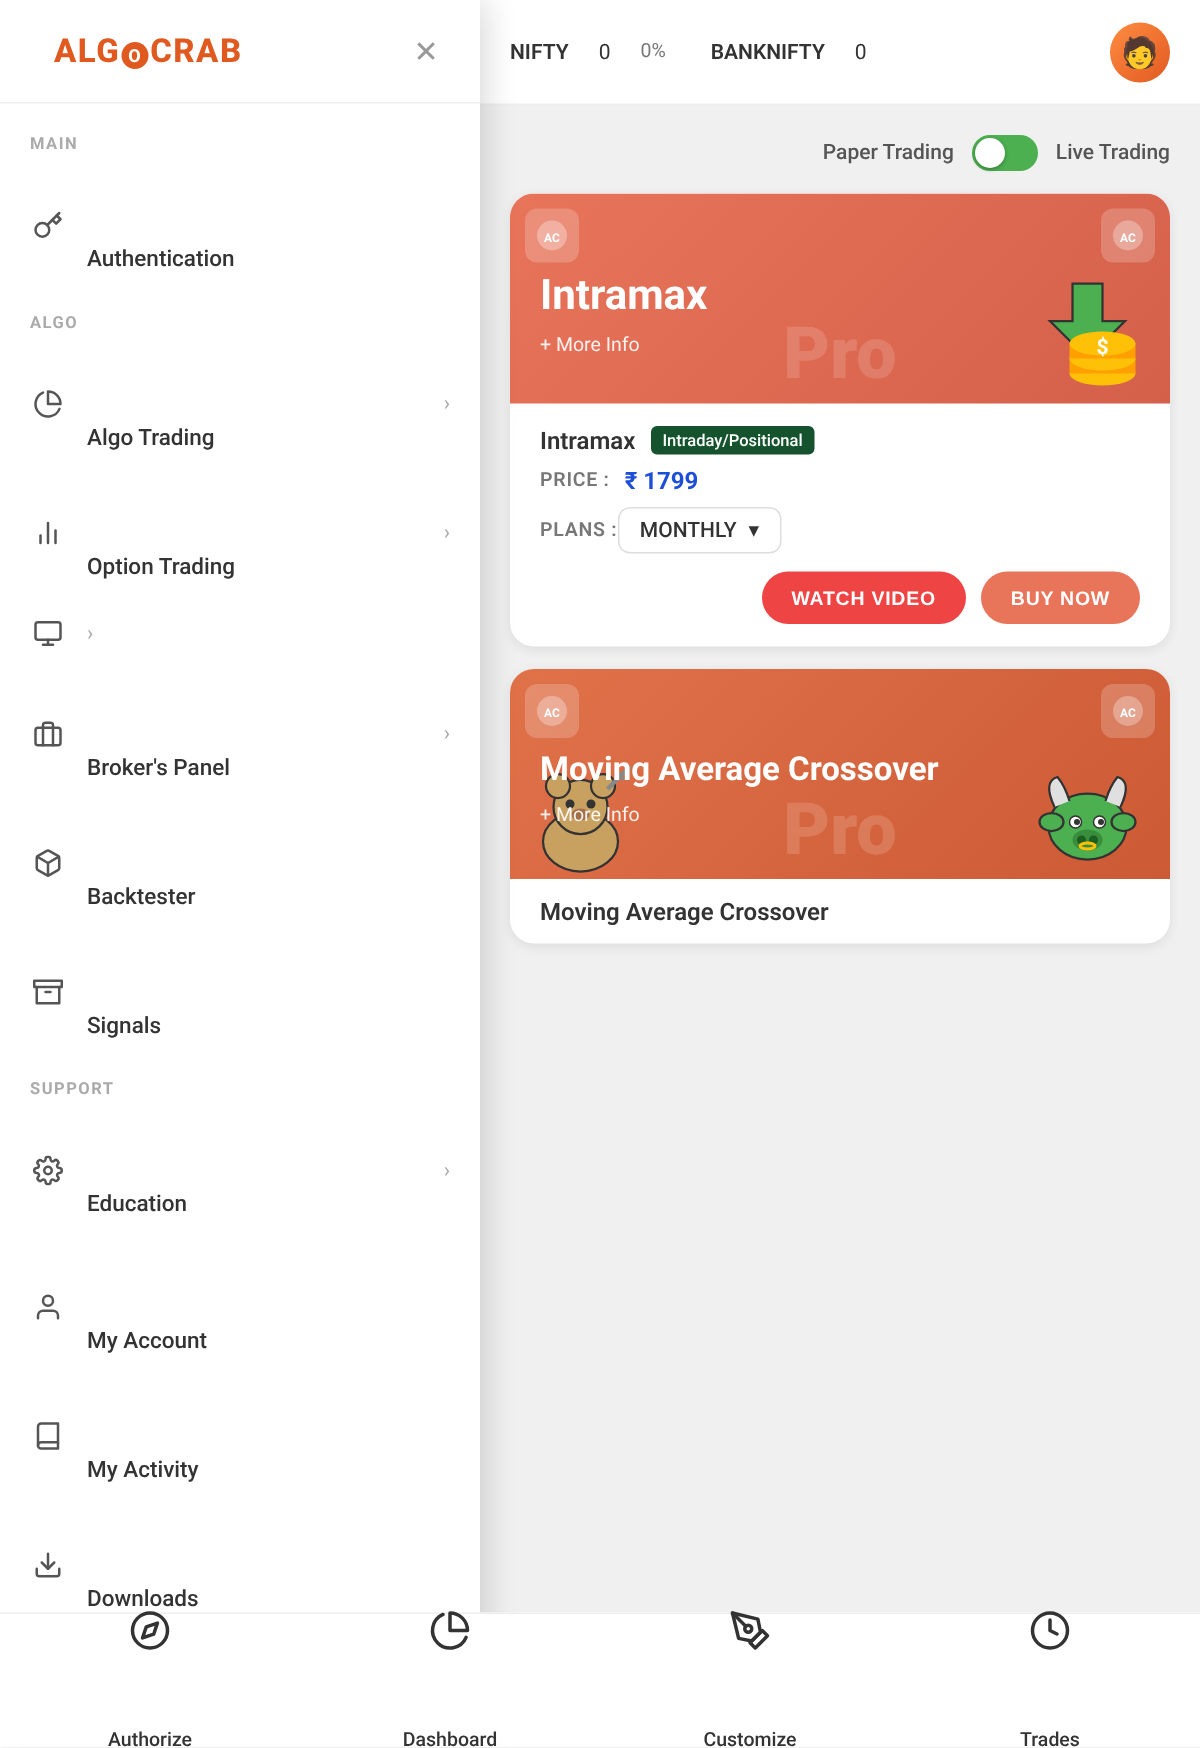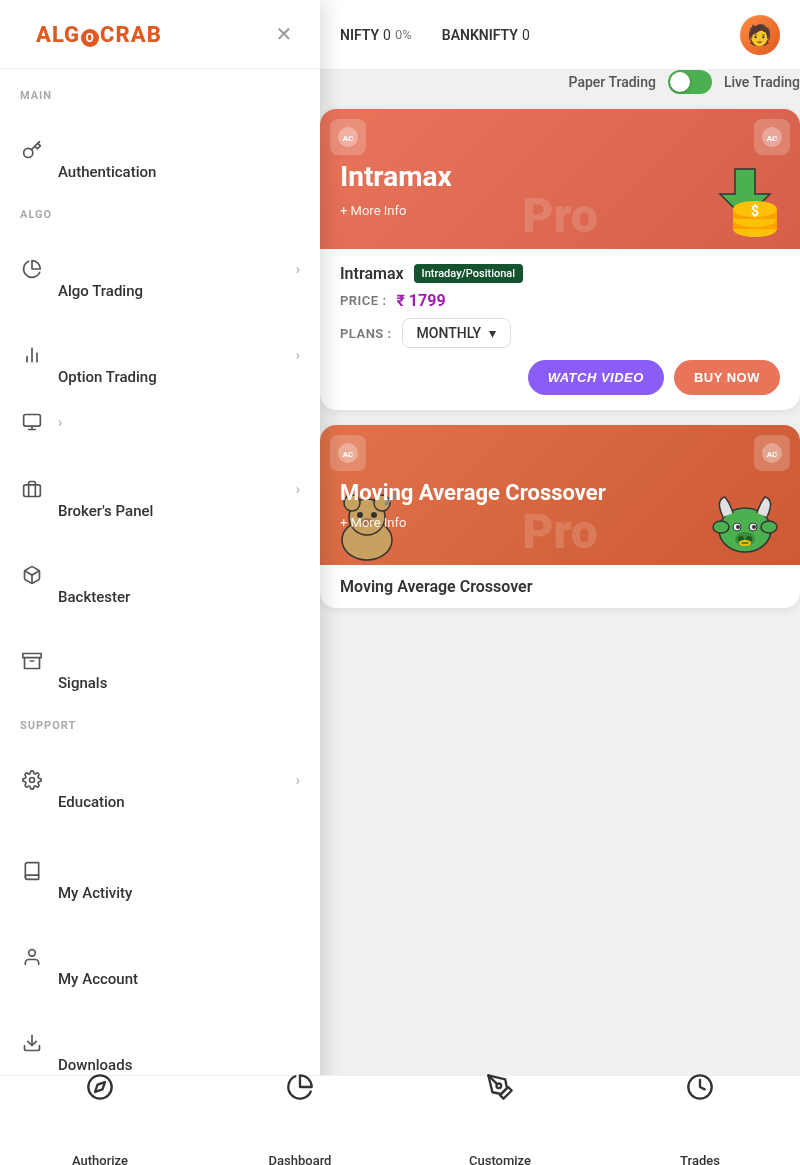--- a/index.html
+++ b/index.html
@@ -40,21 +40,21 @@
 
     .header-tickers {
       display: flex;
       gap: 30px;
       align-items: center;
     }
 
     .ticker-item {
       display: flex;
       align-items: center;
-      gap: 4px;
+      gap: 20px;
     }
 
     .ticker-name {
       font-size: 14px;
       font-weight: 600;
       color: #333;
     }
 
     .ticker-value {
       font-size: 14px;
@@ -79,20 +79,21 @@
     }
 
     
     .content-area {
       position: absolute;
       top: 70px;
       left: 320px;
       right: 0;
       bottom: 0;
       background: #f0f0f0;
+      padding: 20px;
       z-index: 5;
     }
 
     
     .trading-toggle-row {
       display: flex;
       align-items: center;
       justify-content: flex-end;
       margin-bottom: 15px;
       gap: 12px;
@@ -237,27 +238,26 @@
     .price-label {
       font-size: 13px;
       color: #777;
       font-weight: 600;
       letter-spacing: 0.5px;
     }
 
     .price-value {
       font-size: 16px;
       font-weight: 700;
-      color: #a21caf;
+      color: #1d4ed8;
     }
 
     .plans-row {
       display: flex;
       align-items: center;
-      gap: 10px;
       margin-bottom: 12px;
     }
 
     .plans-label {
       font-size: 13px;
       color: #777;
       font-weight: 600;
       letter-spacing: 0.5px;
     }
 
@@ -275,30 +275,29 @@
       cursor: pointer;
     }
 
     .action-buttons {
       display: flex;
       gap: 10px;
       justify-content: flex-end;
     }
 
     .btn-watch {
-      background: #8b5cf6;
+      background: #ef4444;
       color: #fff;
       border: none;
       border-radius: 25px;
       padding: 10px 20px;
       font-size: 13px;
       font-weight: 600;
       cursor: pointer;
       letter-spacing: 0.5px;
-      font-style: italic;
     }
 
     .btn-buy {
       background: #e8745a;
       color: #fff;
       border: none;
       border-radius: 25px;
       padding: 10px 20px;
       font-size: 13px;
       font-weight: 600;
@@ -749,35 +748,35 @@
         <span class="nav-label">Education</span>
         <span class="nav-chevron">›</span>
       </div>
     </div>
 
     <div class="nav-section">
 
       <div class="nav-item">
         <div class="nav-icon">
           <svg width="20" height="20" viewBox="0 0 24 24" fill="none" stroke="#555" stroke-width="2" stroke-linecap="round" stroke-linejoin="round">
+            <path d="M20 21v-2a4 4 0 0 0-4-4H8a4 4 0 0 0-4 4v2"></path>
+            <circle cx="12" cy="7" r="4"></circle>
+          </svg>
+        </div>
+        <span class="nav-label">My Account</span>
+      </div>
+
+      <div class="nav-item">
+        <div class="nav-icon">
+          <svg width="20" height="20" viewBox="0 0 24 24" fill="none" stroke="#555" stroke-width="2" stroke-linecap="round" stroke-linejoin="round">
             <path d="M4 19.5A2.5 2.5 0 0 1 6.5 17H20"></path>
             <path d="M6.5 2H20v20H6.5A2.5 2.5 0 0 1 4 19.5v-15A2.5 2.5 0 0 1 6.5 2z"></path>
           </svg>
         </div>
         <span class="nav-label">My Activity</span>
-      </div>
-
-      <div class="nav-item">
-        <div class="nav-icon">
-          <svg width="20" height="20" viewBox="0 0 24 24" fill="none" stroke="#555" stroke-width="2" stroke-linecap="round" stroke-linejoin="round">
-            <path d="M20 21v-2a4 4 0 0 0-4-4H8a4 4 0 0 0-4 4v2"></path>
-            <circle cx="12" cy="7" r="4"></circle>
-          </svg>
-        </div>
-        <span class="nav-label">My Account</span>
       </div>
 
       <div class="nav-item">
         <div class="nav-icon">
           <svg width="20" height="20" viewBox="0 0 24 24" fill="none" stroke="#555" stroke-width="2" stroke-linecap="round" stroke-linejoin="round">
             <path d="M21 15v4a2 2 0 0 1-2 2H5a2 2 0 0 1-2-2v-4"></path>
             <polyline points="7 10 12 15 17 10"></polyline>
             <line x1="12" y1="15" x2="12" y2="3"></line>
           </svg>
         </div>

